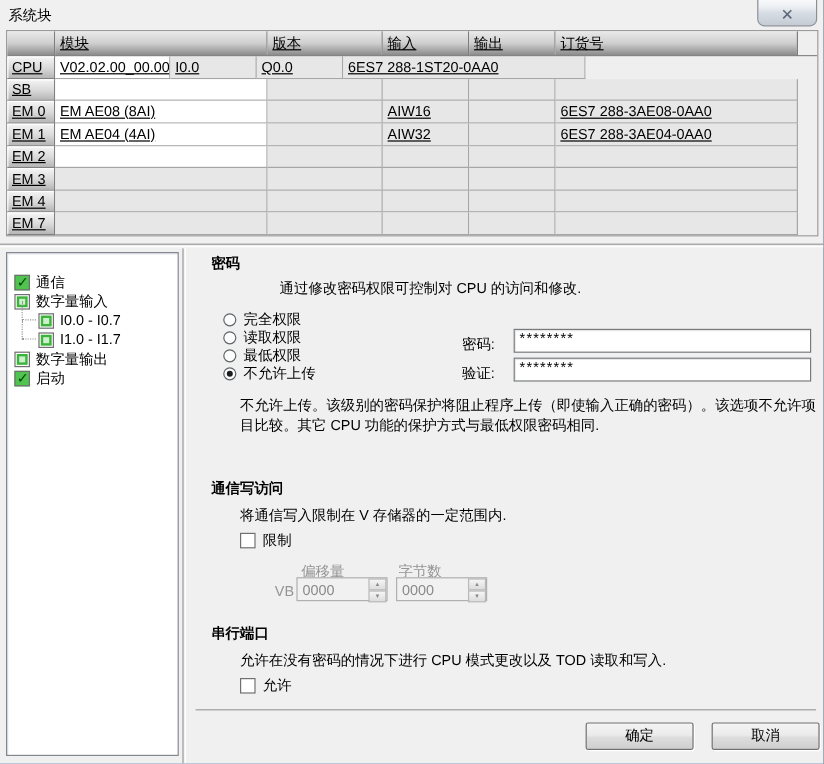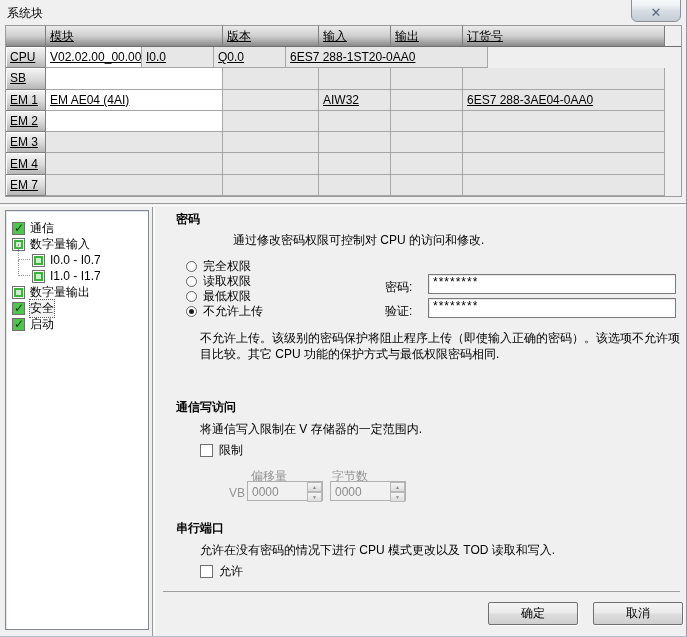--- a/index.html
+++ b/index.html
@@ -55,21 +55,21 @@
   }
   
   .h-split { position:absolute; left:0; top:203px; width:687px; height:3px;
              border-top:1px solid #9b9b9b; border-bottom:1px solid #ffffff; }
   .v-split { position:absolute; left:152px; top:207px; width:3px; bottom:0;
              border-left:1px solid #9b9b9b; border-right:1px solid #ffffff; }
   
   .tree-panel {
     position:absolute; left:5px; top:210px; width:144px; height:420px;
     background:#ffffff; border:1px solid #828790;
-    box-shadow:inset 1px 1px 0 #e3e6ea; padding-top:9px;
+    box-shadow:inset 1px 1px 0 #e3e6ea; padding-top:16px;
   }
   .tree-item { position:relative; height:16px; display:flex; align-items:center; }
   .tree-item .lbl { margin-left:5px; }
   .tree-item.lv0 { padding-left:6px; }
   .tree-item.lv1 { padding-left:26px; }
   .tree-item.selected .lbl { outline:1px dotted #555; background:#f2f2f2; }
   .tick {
     width:13px; height:13px; flex:0 0 13px;
     border:1px solid #6f6f6f; background:#fff; position:relative;
   }
@@ -170,20 +170,29 @@
     <div class="t-row">
       <div class="c col-rowhdr rowhdr-btn">SB</div>
       <div class="c col-module wh"></div>
       <div class="c col-version"></div>
       <div class="c col-input"></div>
       <div class="c col-output"></div>
       <div class="c col-order"></div>
       <div class="c col-fill"></div>
     </div>
 
+    <div class="t-row">
+      <div class="c col-rowhdr rowhdr-btn">EM 0</div>
+      <div class="c col-module wh">EM AE08 (8AI)</div>
+      <div class="c col-version"></div>
+      <div class="c col-input">AIW16</div>
+      <div class="c col-output"></div>
+      <div class="c col-order">6ES7 288-3AE08-0AA0</div>
+      <div class="c col-fill"></div>
+    </div>
 
     <div class="t-row">
       <div class="c col-rowhdr rowhdr-btn">EM 1</div>
       <div class="c col-module wh">EM AE04 (4AI)</div>
       <div class="c col-version"></div>
       <div class="c col-input">AIW32</div>
       <div class="c col-output"></div>
       <div class="c col-order">6ES7 288-3AE04-0AA0</div>
       <div class="c col-fill"></div>
     </div>
@@ -247,24 +256,20 @@
       <span class="lbl">I0.0 - I0.7</span>
     </div>
     <div class="tree-item lv1">
       <span class="dots"></span>
       <span class="tick greenbox"></span>
       <span class="lbl">I1.0 - I1.7</span>
     </div>
     <div class="tree-item lv0">
       <span class="tick greenbox"></span>
       <span class="lbl">数字量输出</span>
-    </div>
-    <div class="tree-item lv0 selected">
-      <span class="tick checked"></span>
-      <span class="lbl">安全</span>
     </div>
     <div class="tree-item lv0">
       <span class="tick checked"></span>
       <span class="lbl">启动</span>
     </div>
   </div>
 
   <div class="sec-title" style="left:176px; top:211px;">密码</div>
   <div class="sec-text" style="left:200px; top:232px;margin-left:33px;">通过修改密码权限可控制对 CPU 的访问和修改.</div>
 

